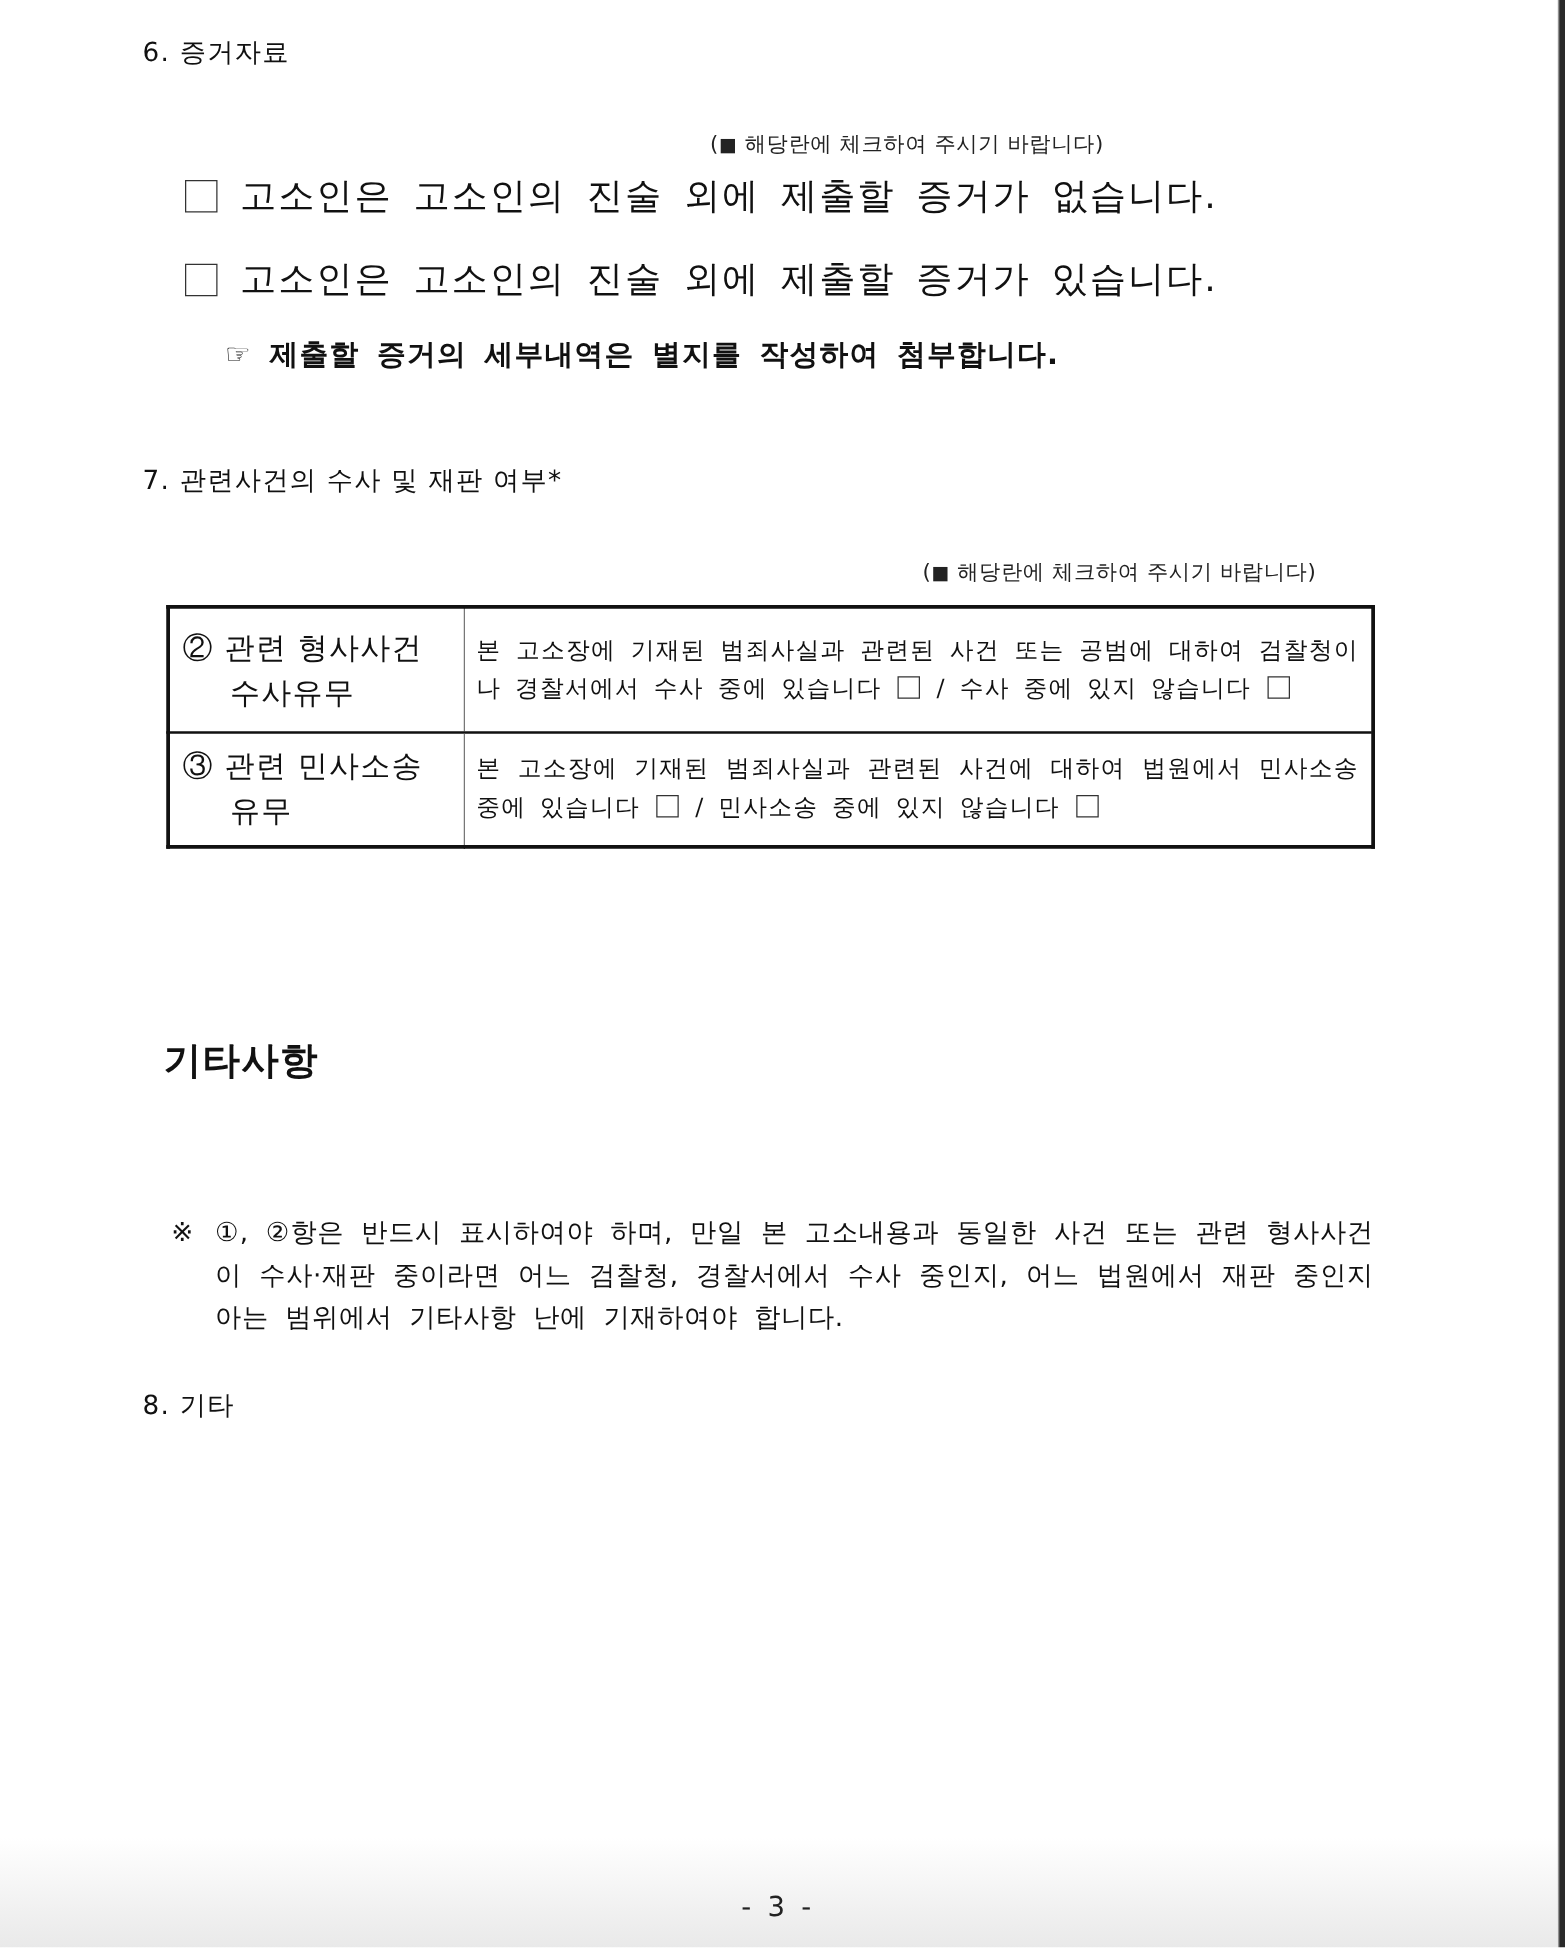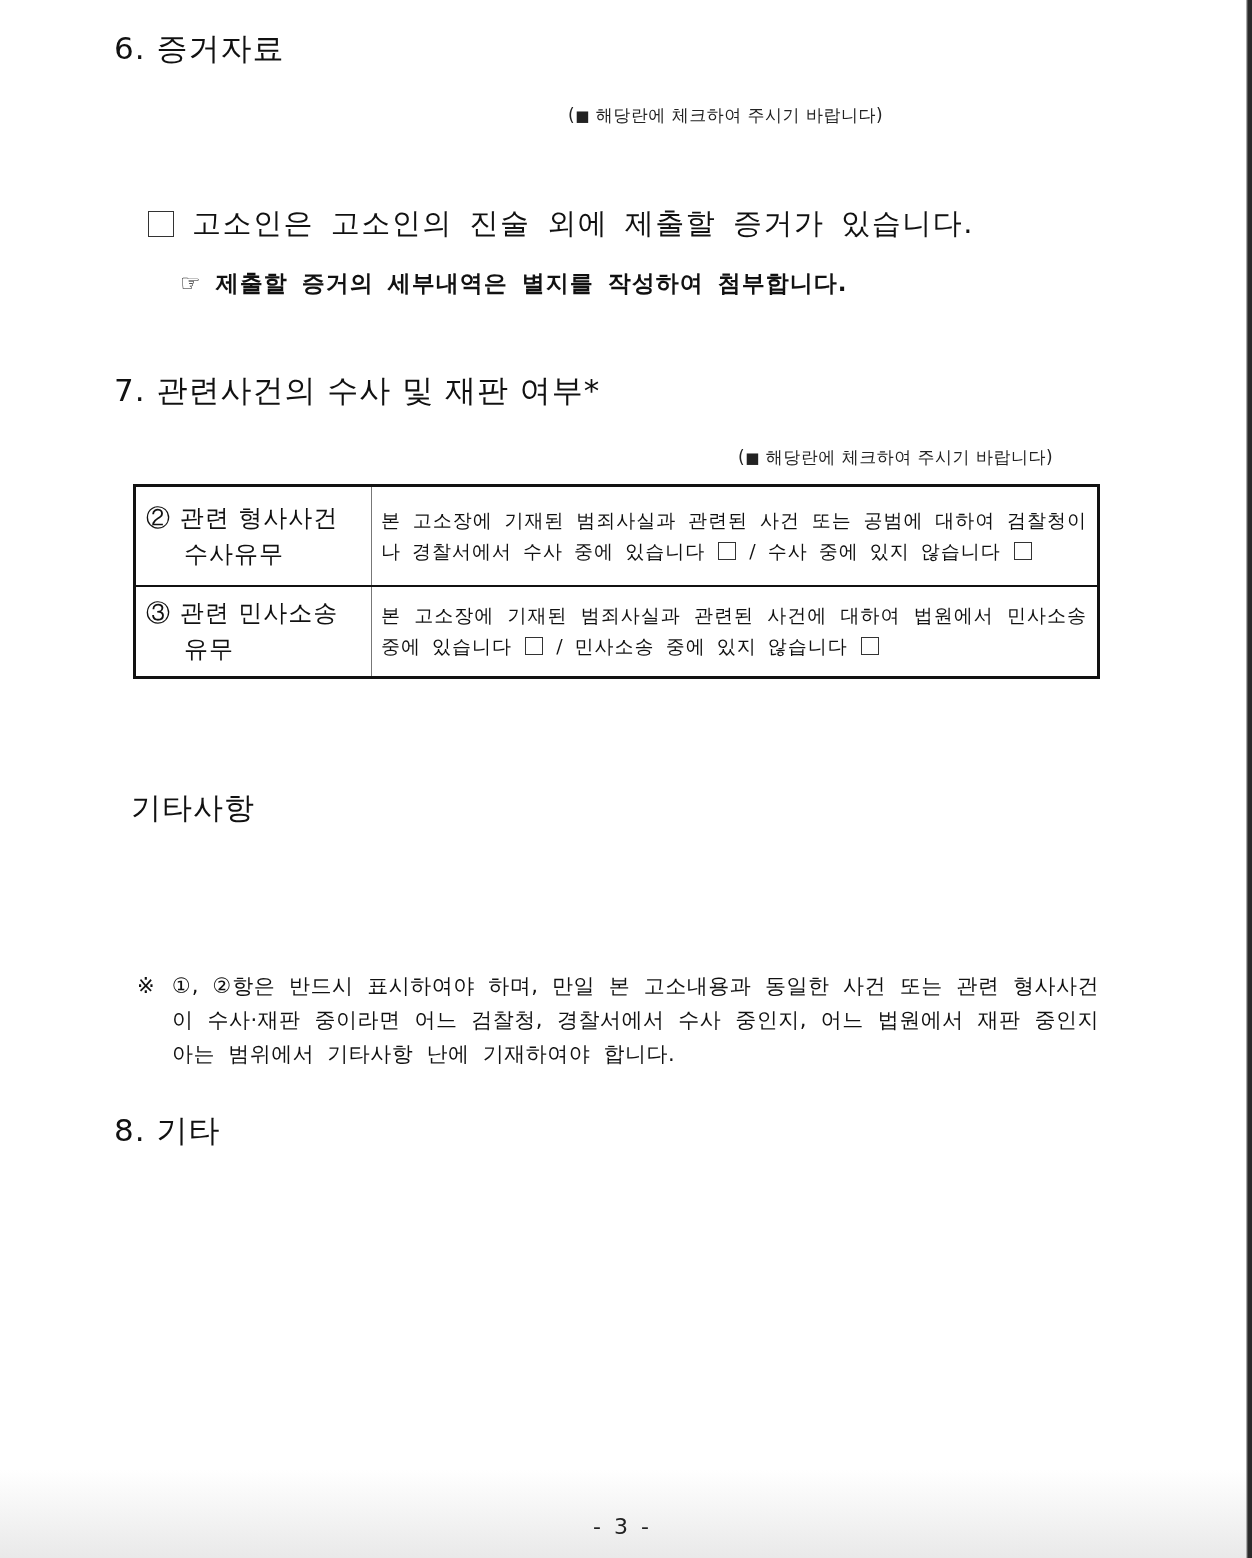--- a/index.html
+++ b/index.html
@@ -25,21 +25,21 @@
       position: absolute;
       right: 0; top: 0;
       width: 6px;
       height: 1558px;
       background: linear-gradient(to right, #d8d8d8 0px, #2a2a2a 2px, #2a2a2a 6px);
     }
     .abs { position: absolute; white-space: nowrap; }
 
     .heading {
       font-family: "DejaVu Sans", sans-serif;
-      font-size: 31px;
+      font-size: 21px;
       font-weight: normal;
       letter-spacing: 1px;
       color: #111;
     }
     .note-small {
       font-family: "DejaVu Sans", sans-serif;
       font-size: 17px;
       color: #222;
       letter-spacing: 0.5px;
     }
@@ -154,20 +154,24 @@
   </style>
 </head>
 <body>
 
 <div class="page">
 
   <div class="abs heading" style="left:114px; top:28px;">6. 증거자료</div>
 
   <div class="abs note-small" style="left:568px; top:104px;">(<span class="sq">■</span> <span>해당란에 체크하여 주시기 바랍니다</span>)</div>
 
+  <div class="abs option" style="left:148px; top:137px;">
+    <span class="checkbox"></span>
+    <span>고소인은 고소인의 진술 외에 제출할 증거가 없습니다.</span>
+  </div>
 
   <div class="abs option" style="left:148px; top:204px;">
     <span class="checkbox"></span>
     <span>고소인은 고소인의 진술 외에 제출할 증거가 있습니다.</span>
   </div>
 
   <div class="abs pointer-line" style="left:180px; top:268px;">
     <span style="font-weight:normal;">☞</span>
     <span>제출할 증거의 세부내역은 별지를 작성하여 첨부합니다.</span>
   </div>
@@ -206,21 +210,21 @@
         <span>본 고소장에 기재된 범죄사실과 관련된 사건에 대하여 법원에서 민사소송 중에 있습니다</span>
         <span class="inline-box"></span>
         <span>/</span>
         <span>민사소송 중에 있지 않습니다</span>
         <span class="inline-box"></span>
       </td>
     </tr>
   </tbody>
     </table>
 
-  <div class="abs etc-heading" style="left:131px; top:788px;">기타사항</div>
+  <div class="abs etc-heading" style="left:131px; top:828px;font-weight:bold;">기타사항</div>
   <div class="abs" style="left:131px; top:880px; width:968px; height:70px;"></div>
 
   <div class="footnote">
     <span class="mark">※</span>
     <div class="body">①, ②항은 반드시 표시하여야 하며, 만일 본 고소내용과 동일한 사건 또는 관련 형사사건이 수사·재판 중이라면 어느 검찰청, 경찰서에서 수사 중인지, 어느 법원에서 재판 중인지 아는 범위에서 기타사항 난에 기재하여야 합니다.</div>
   </div>
 
   <div class="abs heading" style="left:114px; top:1110px;">8. 기타</div>
   <div class="abs" style="left:114px; top:1165px; width:985px; height:280px;"></div>
 

